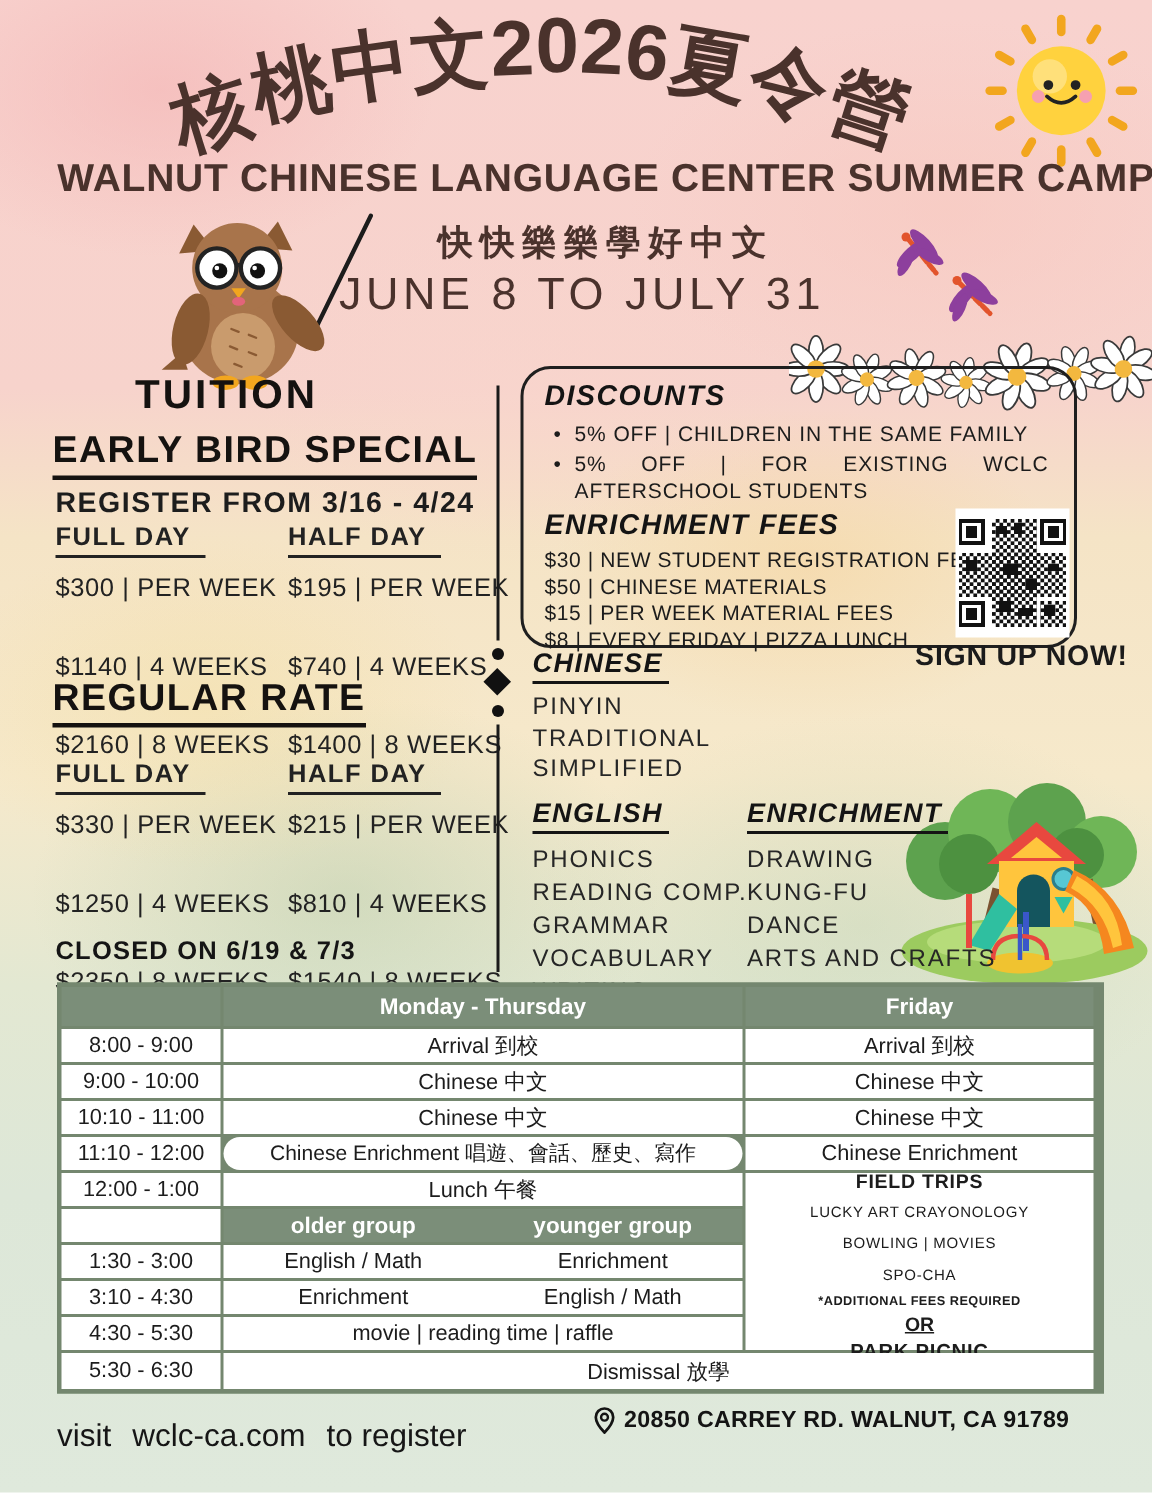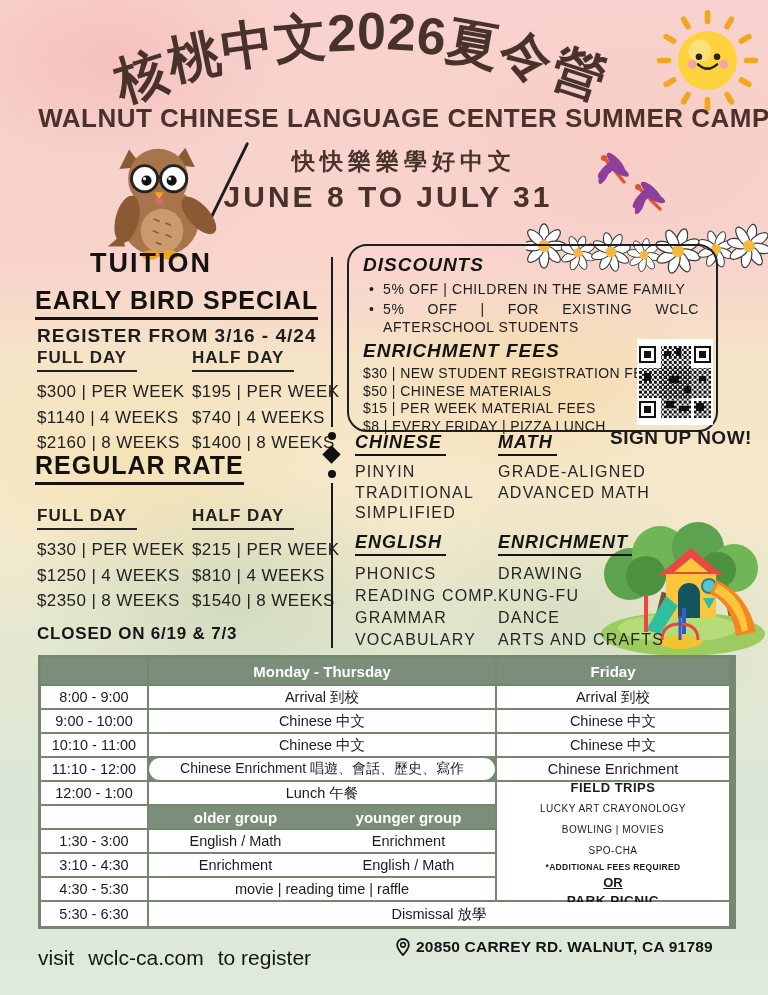--- a/index.html
+++ b/index.html
@@ -29,32 +29,32 @@
   .arc span:nth-child(5){transform:translateY(-5px) rotate(-2deg);}
   .arc span:nth-child(6){transform:translateY(-7px) rotate(0deg);}
   .arc span:nth-child(7){transform:translateY(-6px) rotate(3deg);}
   .arc span:nth-child(8){transform:translateY(-2px) rotate(6deg);}
   .arc span:nth-child(9){transform:translateY(6px) rotate(10deg);}
   .arc span:nth-child(10){transform:translateY(18px) rotate(14deg);}
   .arc span:nth-child(11){transform:translateY(36px) rotate(18deg);}
 
   .subtitle{left:0;top:103px;width:768px;text-align:center;font-size:26px;font-weight:800;letter-spacing:.5px;}
   .tagline{left:0;top:146px;width:768px;text-align:center;font-size:23px;font-weight:800;letter-spacing:5px;}
-  .dates{left:0;top:180px;width:736px;text-align:center;font-size:30px;font-weight:700;letter-spacing:3px;}
+  .dates{left:0;top:180px;width:736px;text-align:center;font-size:30px;font-weight:400;letter-spacing:3px;}
   .grades{left:0;top:219px;width:768px;text-align:center;font-size:15px;font-weight:800;letter-spacing:1px;}
   .grades sup{font-size:9px;}
 
   
   .h-tuition{left:90px;top:248px;font-size:27px;font-weight:900;letter-spacing:2px;color:#151210;}
   .h-big{font-size:25px;font-weight:900;letter-spacing:1px;color:#151210;border-bottom:3px solid #151210;padding-bottom:2px;display:inline-block;}
   .h-early{left:35px;top:286px;}
   .h-regular{left:35px;top:451px;}
   .register{left:37px;top:325px;font-size:19px;font-weight:800;letter-spacing:1px;color:#1d1d1d;}
   .daylabel{font-size:17px;font-weight:600;letter-spacing:1px;border-bottom:2px solid #222;padding:0 10px 2px 0;display:inline-block;color:#222;}
-  .price{font-size:17px;letter-spacing:.4px;color:#222;line-height:25.5px;white-space:nowrap;}
+  .price{font-size:17px;letter-spacing:.4px;color:#222;line-height:25.5px;white-space:nowrap;margin-top:27px;}
   .closed{left:37px;top:624px;font-size:17px;font-weight:800;letter-spacing:.8px;color:#151515;}
 
   
   .vline{width:2px;background:#1a1a1a;left:331px;}
   .dot{width:8px;height:8px;border-radius:50%;background:#111;left:328px;}
   .diamond{width:13px;height:13px;background:#111;transform:rotate(45deg);left:325px;}
 
   
   .dbox{left:347px;top:244px;width:371px;height:188px;border:2.5px solid #1f1f1f;border-radius:20px;box-sizing:border-box;padding:8px 14px;}
   .h-marker{font-size:19px;font-weight:900;font-style:italic;letter-spacing:1px;color:#141414;}
@@ -304,27 +304,20 @@
   <div class="abs signup">SIGN UP NOW!</div>
 
   <div class="abs" style="left:355px;top:432px;">
     <span class="subj-title">CHINESE</span>
     <div class="subj-items" style="margin-top:6px;">
       <div>PINYIN</div>
       <div>TRADITIONAL</div>
       <div>SIMPLIFIED</div>
     </div>
   </div>
-  <div class="abs" style="left:498px;top:432px;">
-    <span class="subj-title">MATH</span>
-    <div class="subj-items" style="margin-top:6px;">
-      <div>GRADE-ALIGNED</div>
-      <div>ADVANCED MATH</div>
-    </div>
-  </div>
 
   <svg class="abs" style="left:598px;top:512px;" width="170" height="145" viewBox="0 0 170 145">
     <circle cx="32" cy="62" r="26" fill="#5da24e"></circle>
     <circle cx="62" cy="42" r="28" fill="#6fb657"></circle>
     <circle cx="100" cy="36" r="26" fill="#5da24e"></circle>
     <circle cx="136" cy="56" r="24" fill="#6fb657"></circle>
     <circle cx="48" cy="64" r="20" fill="#4d9140"></circle>
     <circle cx="120" cy="58" r="18" fill="#4d9140"></circle>
     <rect x="60" y="80" width="6" height="30" fill="#7a5230" transform="rotate(14 63 95)"></rect>
     <rect x="128" y="74" width="6" height="34" fill="#7a5230" transform="rotate(-12 131 91)"></rect>

